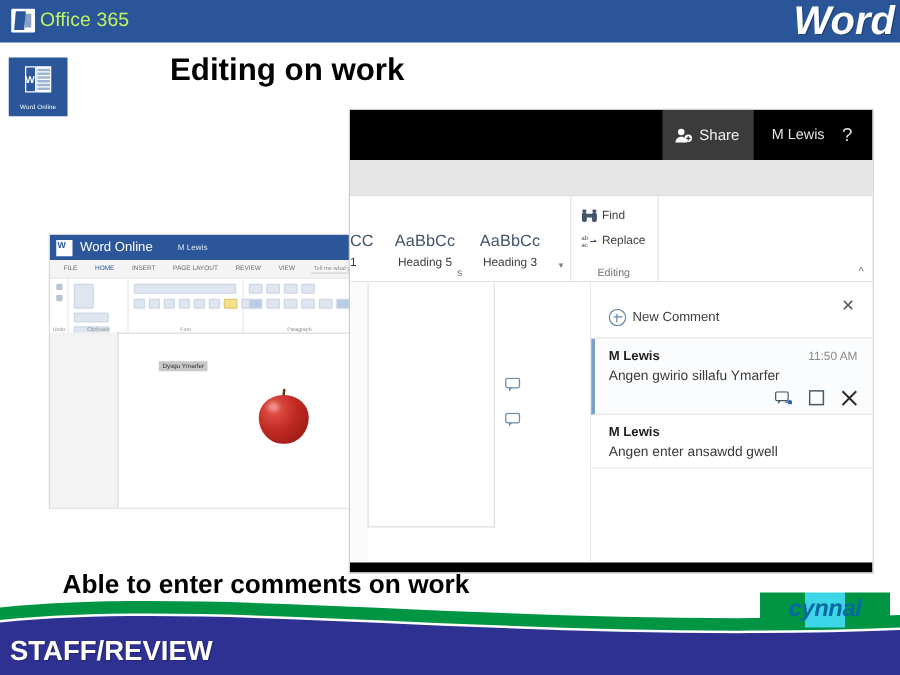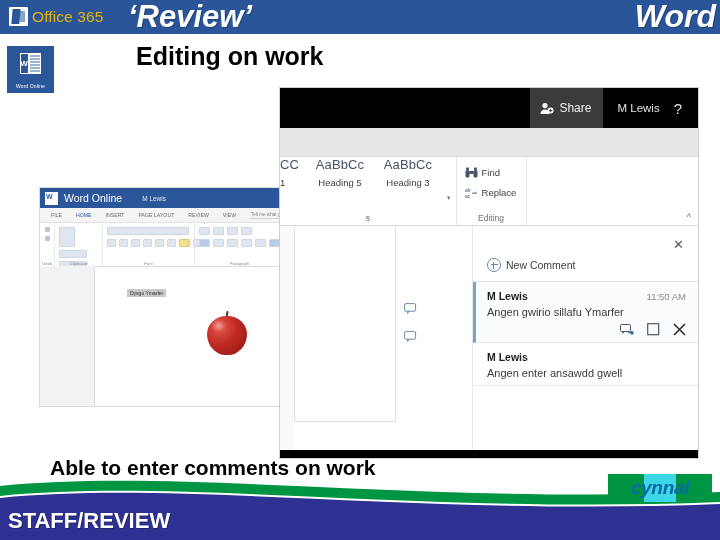--- a/index.html
+++ b/index.html
@@ -37,21 +37,21 @@
     left: 3px; top: 2px; width: 8px; height: 15px;
     background: #2a5699;
     transform: skewX(-5deg);
   }
   .o365-mark::after {
     content: ""; position: absolute;
     left: 11px; top: 4px; width: 5px; height: 11px;
     background: #2a5699; opacity: .55;
   }
   .o365-text {
-    color: #eab308; font-size: 15.5px; letter-spacing: .1px;
+    color: #bef264; font-size: 15.5px; letter-spacing: .1px;
     white-space: nowrap;
   }
   .title-review {
     position: absolute; left: 128px; top: -1px;
     color: #ffffff;
     font-size: 31px; font-weight: bold; font-style: italic;
     white-space: nowrap;
     text-shadow: 1px 1px 0 rgba(0,0,0,.25);
   }
   .title-word {
@@ -240,21 +240,21 @@
   }
   .wl-ribbon {
     position: relative;
     height: 68px; background: #ffffff;
     border-bottom: 1px solid #d9d9d9;
     display: flex;
   }
   .wl-styles {
     position: relative;
     display: flex; align-items: flex-start;
-    padding-top: 0; gap: 0;
+    padding-top: 28px; gap: 0;
     border-right: 1px solid #e4e4e4;
     height: 100%; box-sizing: border-box;
   }
   .wl-style-item {
     width: 68px; text-align: center;
     color: #44546a;
   }
   .wl-style-item.clip { width: 26px; overflow: hidden; text-align: left; }
   .wl-style-sample { font-size: 13px; letter-spacing: .1px; white-space: nowrap; }
   .wl-style-name { font-size: 9.5px; margin-top: 5px; color: #3d3d3d; white-space: nowrap; }
@@ -321,21 +321,21 @@
   .wl-pane-title {
     font-size: 17px; color: #5a6b7d; font-weight: 300;
     letter-spacing: .2px;
   }
   .wl-pane-close {
     position: absolute; right: 14px; top: 12px;
     color: #5a5a5a; font-size: 13px; line-height: 1;
   }
   .wl-newcomment {
     display: flex; align-items: center; gap: 5px;
-    margin-top: 20px; color: #3d3d3d; font-size: 10.5px;
+    margin-top: 9px; color: #3d3d3d; font-size: 10.5px;
   }
   .wl-circleplus {
     width: 12px; height: 12px; border-radius: 50%;
     border: 1px solid #6b89ab; position: relative; flex: 0 0 auto;
   }
   .wl-circleplus::before, .wl-circleplus::after {
     content: ""; position: absolute; background: #6b89ab;
   }
   .wl-circleplus::before { left: 2.5px; top: 5px; width: 7px; height: 1px; }
   .wl-circleplus::after { left: 5px; top: 2.5px; width: 1px; height: 7px; }
@@ -396,21 +396,20 @@
 </head>
 <body>
 
 <div id="slide">
 
   <div class="header-bar">
     <div class="o365-logo">
       <div class="o365-mark"></div>
       <span class="o365-text">Office 365</span>
     </div>
-    <div class="title-review">‘Review’</div>
     <div class="title-word">Word</div>
   </div>
 
   <div class="subtitle">Editing on work</div>
 
   <div class="app-tile">
     <div class="app-tile-icon">
       <div class="ati-left">W</div>
       <div class="ati-right">
         <div class="ati-line"></div>

